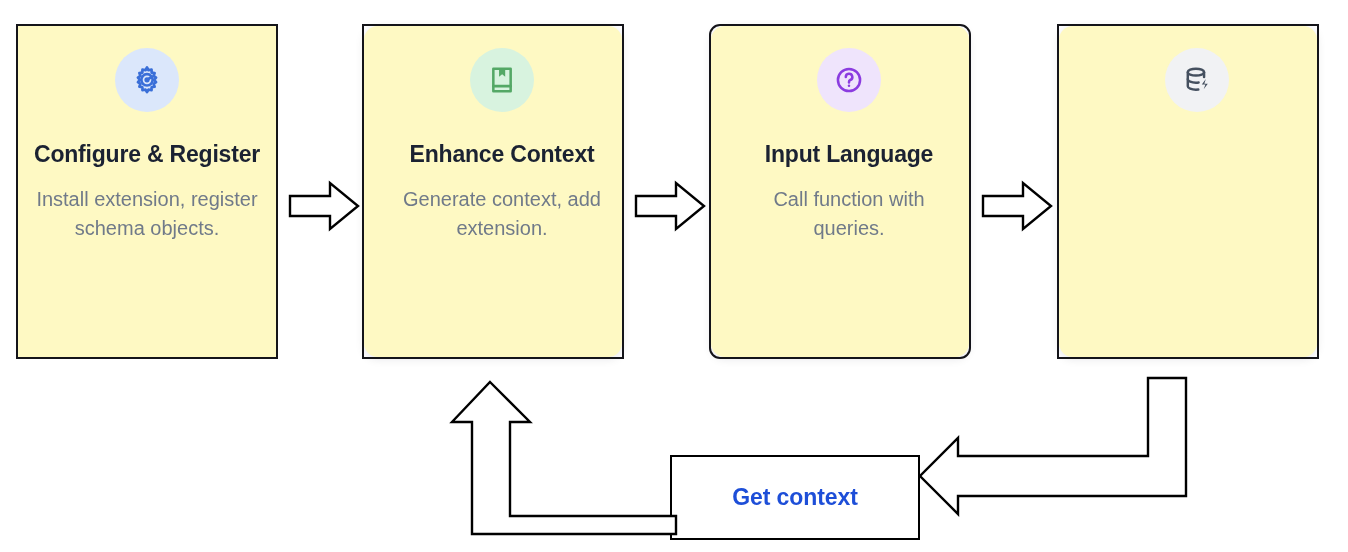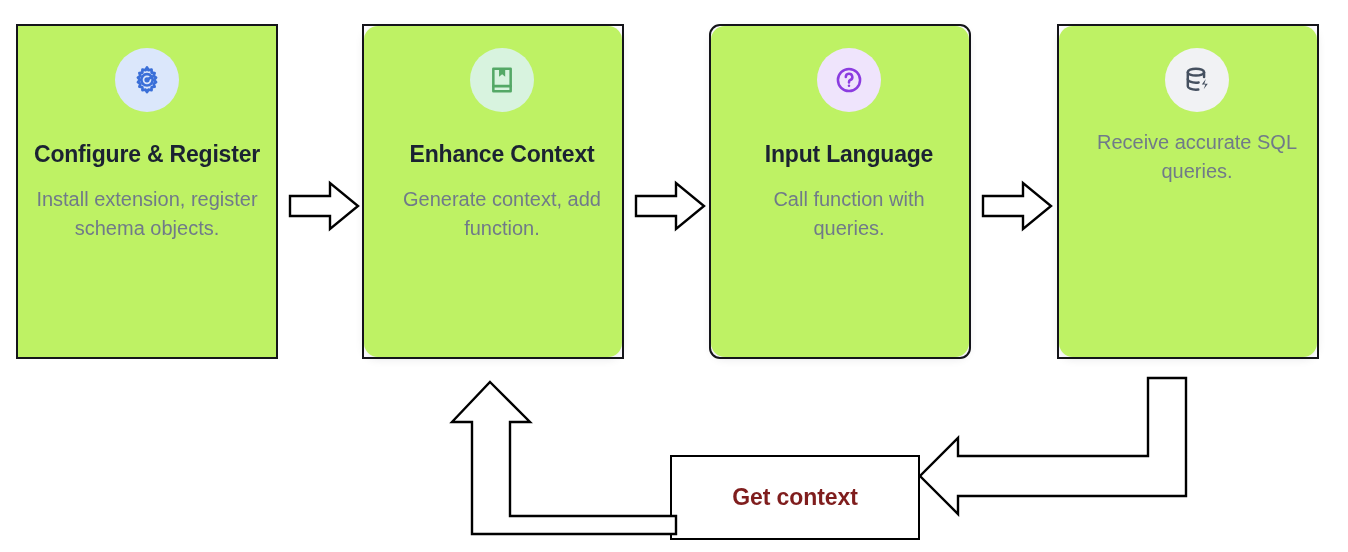--- a/index.html
+++ b/index.html
@@ -22,21 +22,21 @@
   .step-card {
     position: absolute;
     box-sizing: border-box;
     border: 2px solid #15151a;
     background: #ffffff;
   }
   .card-inner {
     position: absolute;
     inset: 0;
     box-sizing: border-box;
-    background: #bef264;
+    background: #fef9c3;
     display: flex;
     flex-direction: column;
     align-items: center;
     padding-top: 22px;
   }
   .card-inner.rounded {
     border-radius: 14px;
     box-shadow: 0 2px 10px rgba(15,23,42,0.10);
     padding-left: 18px;
   }
@@ -89,21 +89,21 @@
     box-sizing: border-box;
     border: 2.4px solid #000000;
     background: #ffffff;
     display: flex;
     align-items: center;
     justify-content: center;
   }
   .ctx-label {
     font-size: 23px;
     font-weight: bold;
-    color: #7f1d1d;
+    color: #1d4ed8;
     letter-spacing: -0.1px;
   }
 </style>
 </head>
 <body>
 
 <div id="canvas">
 
   <div class="step-card" style="left:16px; top:24px; width:262px; height:335px;">
     <div class="card-inner">
@@ -129,21 +129,21 @@
   <div class="step-card" style="left:362px; top:24px; width:262px; height:335px;">
     <div class="card-inner rounded">
       <div class="icon-badge" style="background:#d8f3df;">
         <svg width="32" height="32" viewBox="0 0 24 24" fill="none" stroke="#54a866" stroke-width="1.9" stroke-linecap="round" stroke-linejoin="round">
           <path d="M5.5 3.5h13v17h-13z"></path>
           <path d="M5.5 16.6h13"></path>
           <path d="M9.8 3.5h4.6v6l-2.3-1.8-2.3 1.8z" fill="#54a866" stroke="none"></path>
         </svg>
       </div>
       <div class="card-title">Enhance Context</div>
-      <div class="card-desc">Generate context, add function.</div>
+      <div class="card-desc">Generate context, add extension.</div>
     </div>
   </div>
 
   <div class="connector" style="left:634px; top:180px;">
     <svg width="72" height="52" viewBox="0 0 72 52">
       <polygon class="blockarrow" points="2,16 42,16 42,3 70,26 42,49 42,36 2,36"></polygon>
     </svg>
   </div>
 
   <div class="step-card" style="left:709px; top:24px; width:262px; height:335px;border-radius:11px;">
@@ -170,21 +170,20 @@
     <div class="card-inner rounded">
       <div class="icon-badge" style="background:#f1f2f4;">
         <svg width="32" height="32" viewBox="0 0 24 24" fill="none" stroke="#45505f" stroke-width="1.85" stroke-linecap="round" stroke-linejoin="round">
           <ellipse cx="11.2" cy="6.1" rx="6.1" ry="2.6"></ellipse>
           <path d="M5.1 6.1v10.6c0 1.44 2.73 2.6 6.1 2.6 .62 0 1.22-.04 1.78-.11"></path>
           <path d="M5.1 11.4c0 1.44 2.73 2.6 6.1 2.6 .7 0 1.38-.05 2-.14"></path>
           <path d="M17.3 6.1v3.7"></path>
           <path d="M18.6 11.3 15.6 15.4h2.7l-1.3 3.6 3.1-4.2h-2.6z" fill="#45505f" stroke="none"></path>
         </svg>
       </div>
-      <div class="card-desc">Receive accurate SQL queries.</div>
     </div>
   </div>
 
   <div class="connector" style="left:918px; top:376px;">
     <svg width="272" height="160" viewBox="0 0 272 160">
       <polygon class="blockarrow" points="230,2 268,2 268,120 40,120 40,138 2,100 40,62 40,80 230,80"></polygon>
     </svg>
   </div>
 
   <div class="ctx-box" style="left:670px; top:455px; width:250px; height:85px;">

